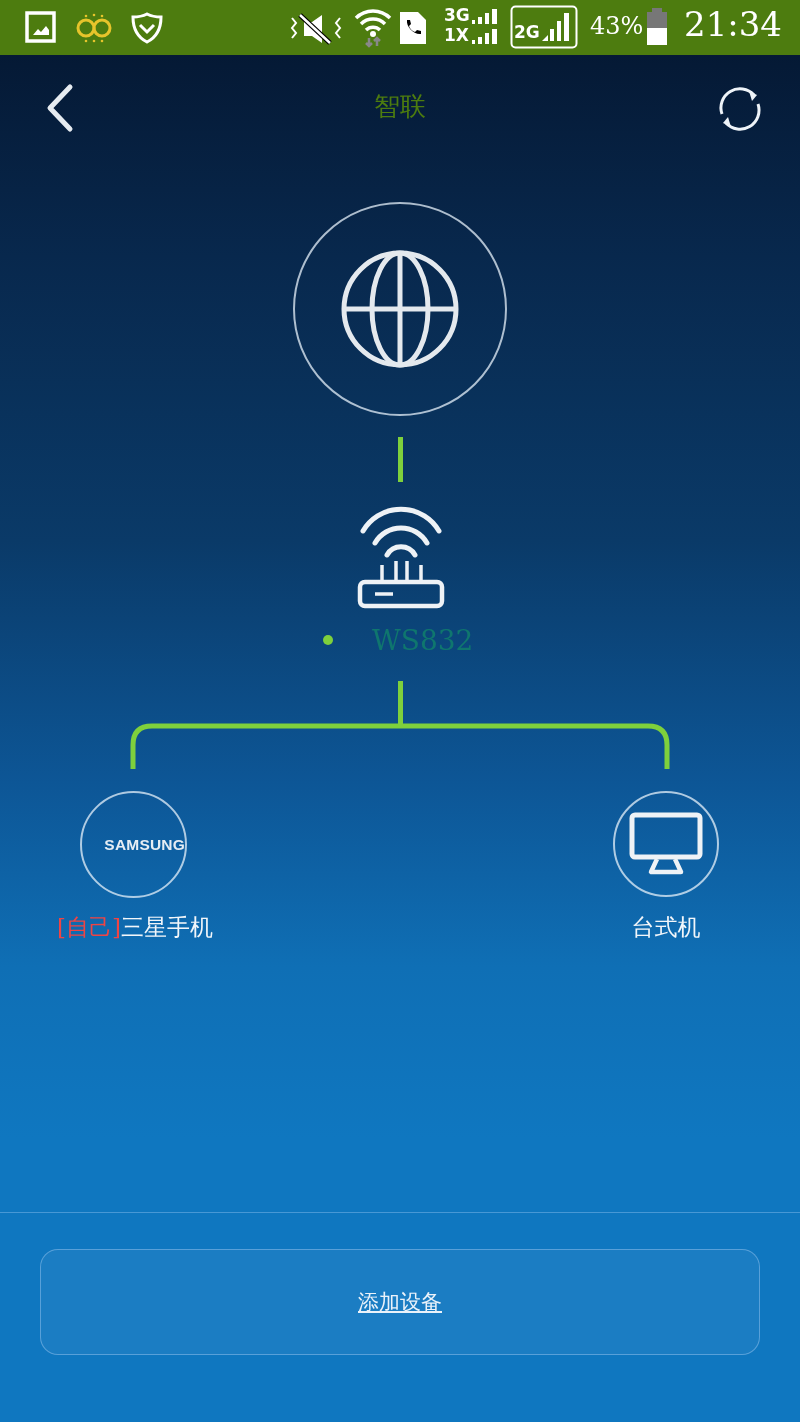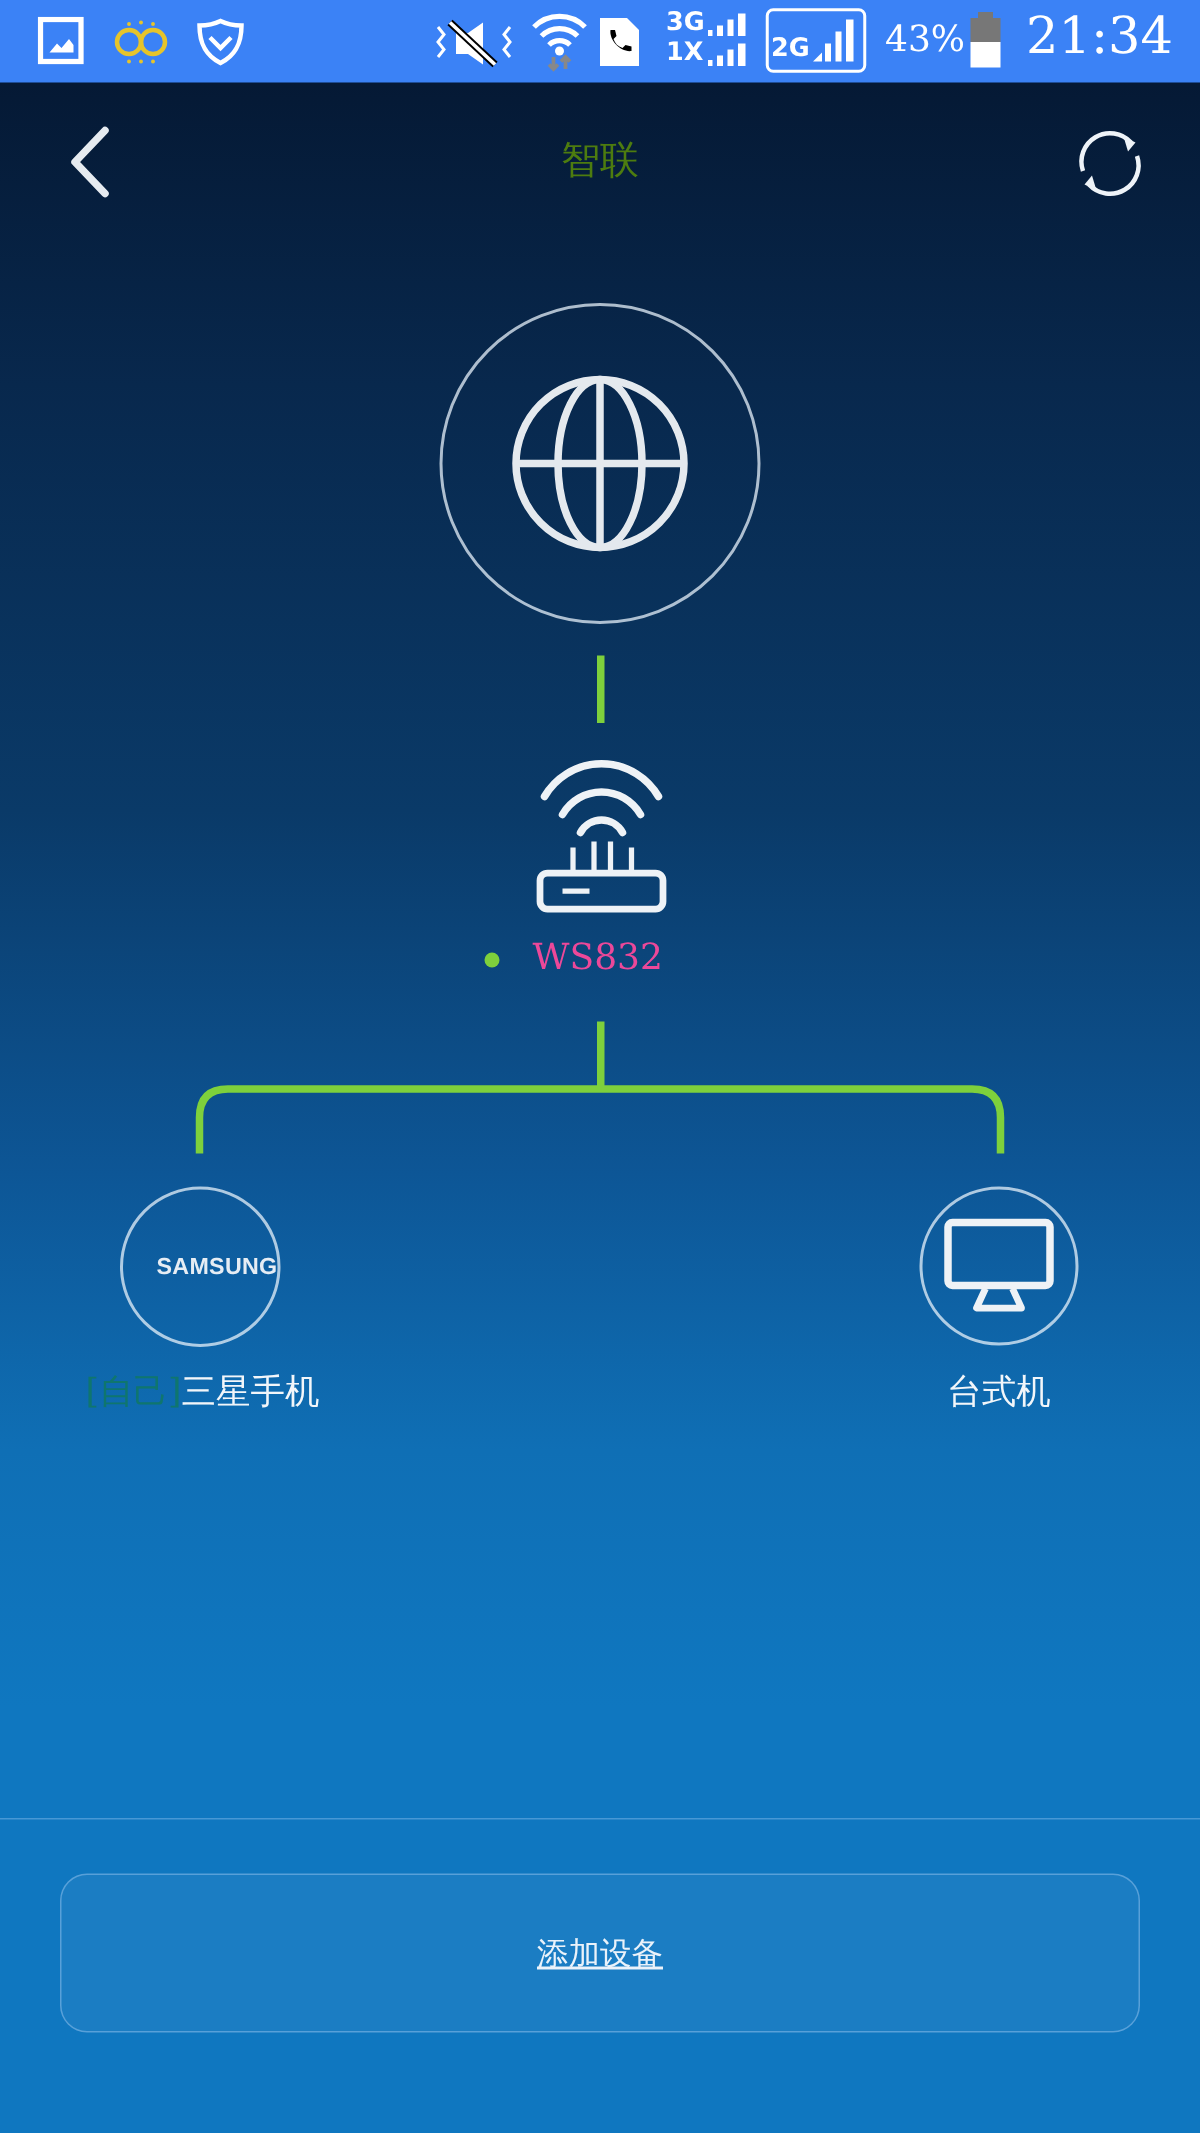--- a/index.html
+++ b/index.html
@@ -3,42 +3,42 @@
 <meta charset="utf-8">
 <style>
   html, body { margin: 0; padding: 0; }
   body {
     width: 800px; height: 1422px; overflow: hidden; position: relative;
     font-family: "DejaVu Serif", "Liberation Serif", serif;
     background: linear-gradient(180deg, #04152e 0%, #08284d 18%, #0a3a68 38%, #0d5696 55%, #0f6fb5 68%, #0f77c0 80%, #0f77c0 100%);
     color: #fff;
   }
   .statusbar {
-    position: absolute; left: 0; top: 0; width: 800px; height: 55px; background: #3b82f6;
+    position: absolute; left: 0; top: 0; width: 800px; height: 55px; background: #4d7c0f;
   }
   .sb-icon { position: absolute; }
   .sb-text { position: absolute; color: #fff; font-family: "DejaVu Serif", serif; }
   .appbar { position: absolute; left: 0; top: 55px; width: 800px; height: 110px; }
   .back-btn { position: absolute; left: 30px; top: 22px; width: 60px; height: 60px; cursor: pointer; }
   .title { position: absolute; left: 0; width: 800px; top: 34px; text-align: center; font-size: 26px; color: #4d7c0f; }
   .refresh-btn { position: absolute; left: 712px; top: 26px; width: 56px; height: 56px; cursor: pointer; }
 
   .node { position: absolute; border: 2px solid rgba(230,240,250,0.75); border-radius: 50%; box-sizing: border-box; display: flex; align-items: center; justify-content: center; cursor: pointer; }
   .green { background: #7ed03c; position: absolute; }
   .label { position: absolute; font-size: 23px; color: #f2f6fa; text-align: center; }
-  .router-name { position: absolute; left: 355px; top: 624px; font-size: 24px; color: #ec4899; }
+  .router-name { position: absolute; left: 372px; top: 624px; font-size: 28px; color: #0f766e; }
   .status-dot { position: absolute; left: 323px; top: 635px; width: 10px; height: 10px; border-radius: 50%; background: #7ed03c; }
   .divider { position: absolute; left: 0; top: 1212px; width: 800px; height: 1px; background: rgba(120,180,230,0.55); }
   .add-btn {
     position: absolute; left: 40px; top: 1249px; width: 720px; height: 106px; box-sizing: border-box;
     border: 1.5px solid rgba(140,190,235,0.55); border-radius: 18px; background: rgba(255,255,255,0.05);
     display: flex; align-items: center; justify-content: center; font-size: 21px; color: #eaf2fa; cursor: pointer; text-decoration: underline;
   }
   .samsung-text { font-family: "Liberation Sans", "DejaVu Sans", sans-serif; font-weight: bold; font-size: 15.5px; color: #e6edf4; letter-spacing: 0.2px; }
-  .self-tag { color: #0f766e; }
+  .self-tag { color: #ef4444; }
 </style>
 </head>
 <body>
 
 <div class="statusbar">
   <svg class="sb-icon" style="left:25px;top:11px" width="32" height="33" viewBox="0 0 32 33">
     <rect x="2" y="2" width="27" height="28" fill="none" stroke="#fff" stroke-width="3.5"></rect>
     <path d="M8 24 L13 18 L16 21 L21 15 L24 19 L24 24 Z" fill="#fff"></path>
   </svg>
   <svg class="sb-icon" style="left:74px;top:12px" width="40" height="32" viewBox="0 0 40 32">

